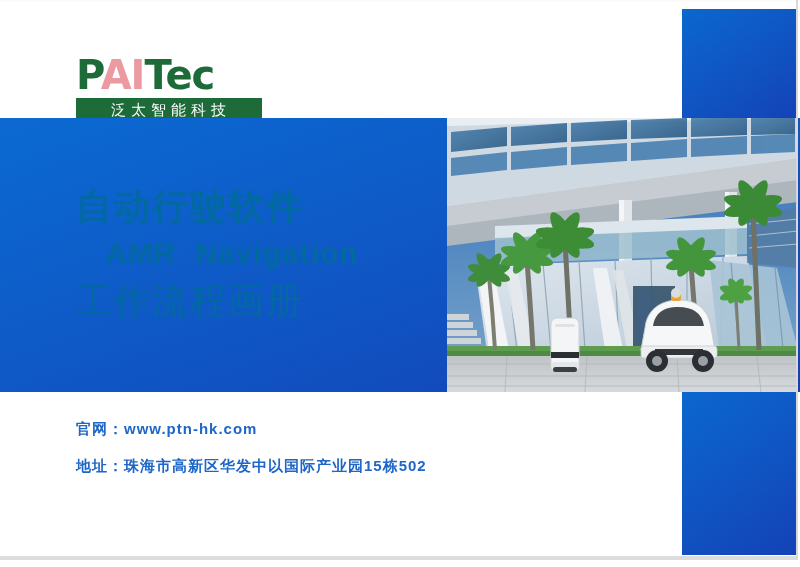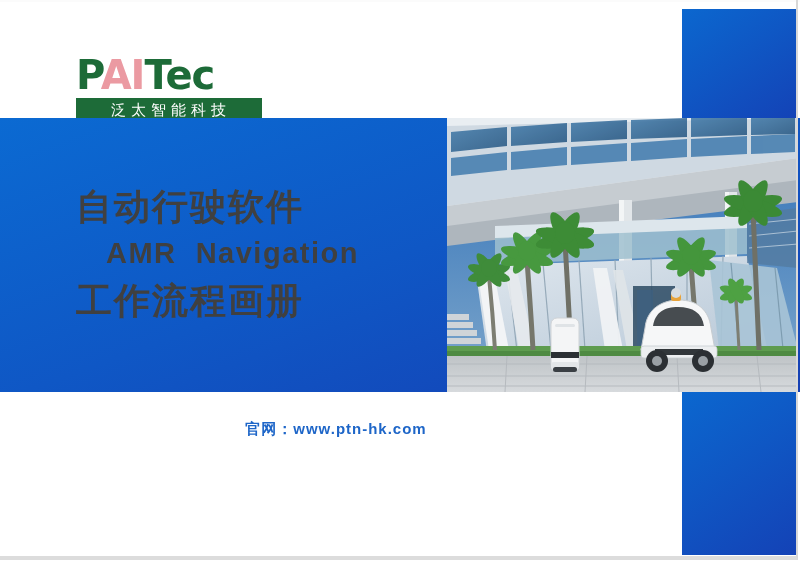--- a/index.html
+++ b/index.html
@@ -96,42 +96,42 @@
     width: 800px;
     height: 274px;
     background: linear-gradient(160deg, #0b6ad2 0%, #0f57c5 50%, #1540b4 100%);
   }
 
   .hero-text {
     position: absolute;
     left: 76px;
     top: 186px;
     width: 360px;
-    color: #404040;
+    color: #0369a1;
   }
   .hero-title-cn {
     font-size: 36px;
     font-weight: 700;
     letter-spacing: 2px;
     line-height: 42px;
     white-space: nowrap;
   }
   .hero-title-en {
     margin-top: 12px;
     margin-left: 30px;
     font-size: 29px;
     font-weight: 700;
     letter-spacing: 1.5px;
     white-space: pre;
     line-height: 26px;
   }
   .hero-title-cn2 {
     margin-top: 14px;
     font-size: 36px;
-    font-weight: 700;
+    font-weight: 400;
     letter-spacing: 2px;
     line-height: 42px;
     white-space: nowrap;
   }
 
   
   .photo {
     position: absolute;
     left: 447px;
     top: 118px;
@@ -149,21 +149,20 @@
     top: 420px;
     width: 520px;
   }
   .contact-line {
     color: #1e66c8;
     font-size: 15px;
     font-weight: 700;
     letter-spacing: 0.5px;
     margin-bottom: 18px;
     white-space: nowrap;
-    text-align: center;
   }
   .contact-line .label { letter-spacing: 1px; }
   .contact-line .value { letter-spacing: 1px; }
 </style>
 </head>
 <body>
 
 <div class="page">
 
   <div class="page-edge-top"></div>
@@ -366,16 +365,17 @@
   </div>
 
   <div class="hero-text">
     <div class="hero-title-cn">自动行驶软件</div>
     <div class="hero-title-en">AMR  Navigation</div>
     <div class="hero-title-cn2">工作流程画册</div>
   </div>
 
   <div class="contact">
     <div class="contact-line"><span class="label">官网：</span><span class="value">www.ptn-hk.com</span></div>
+    <div class="contact-line"><span class="label">地址：</span><span class="value">珠海市高新区华发中以国际产业园15栋502</span></div>
   </div>
 
   <div class="page-frame"></div>
 </div>
 
 </body></html>

